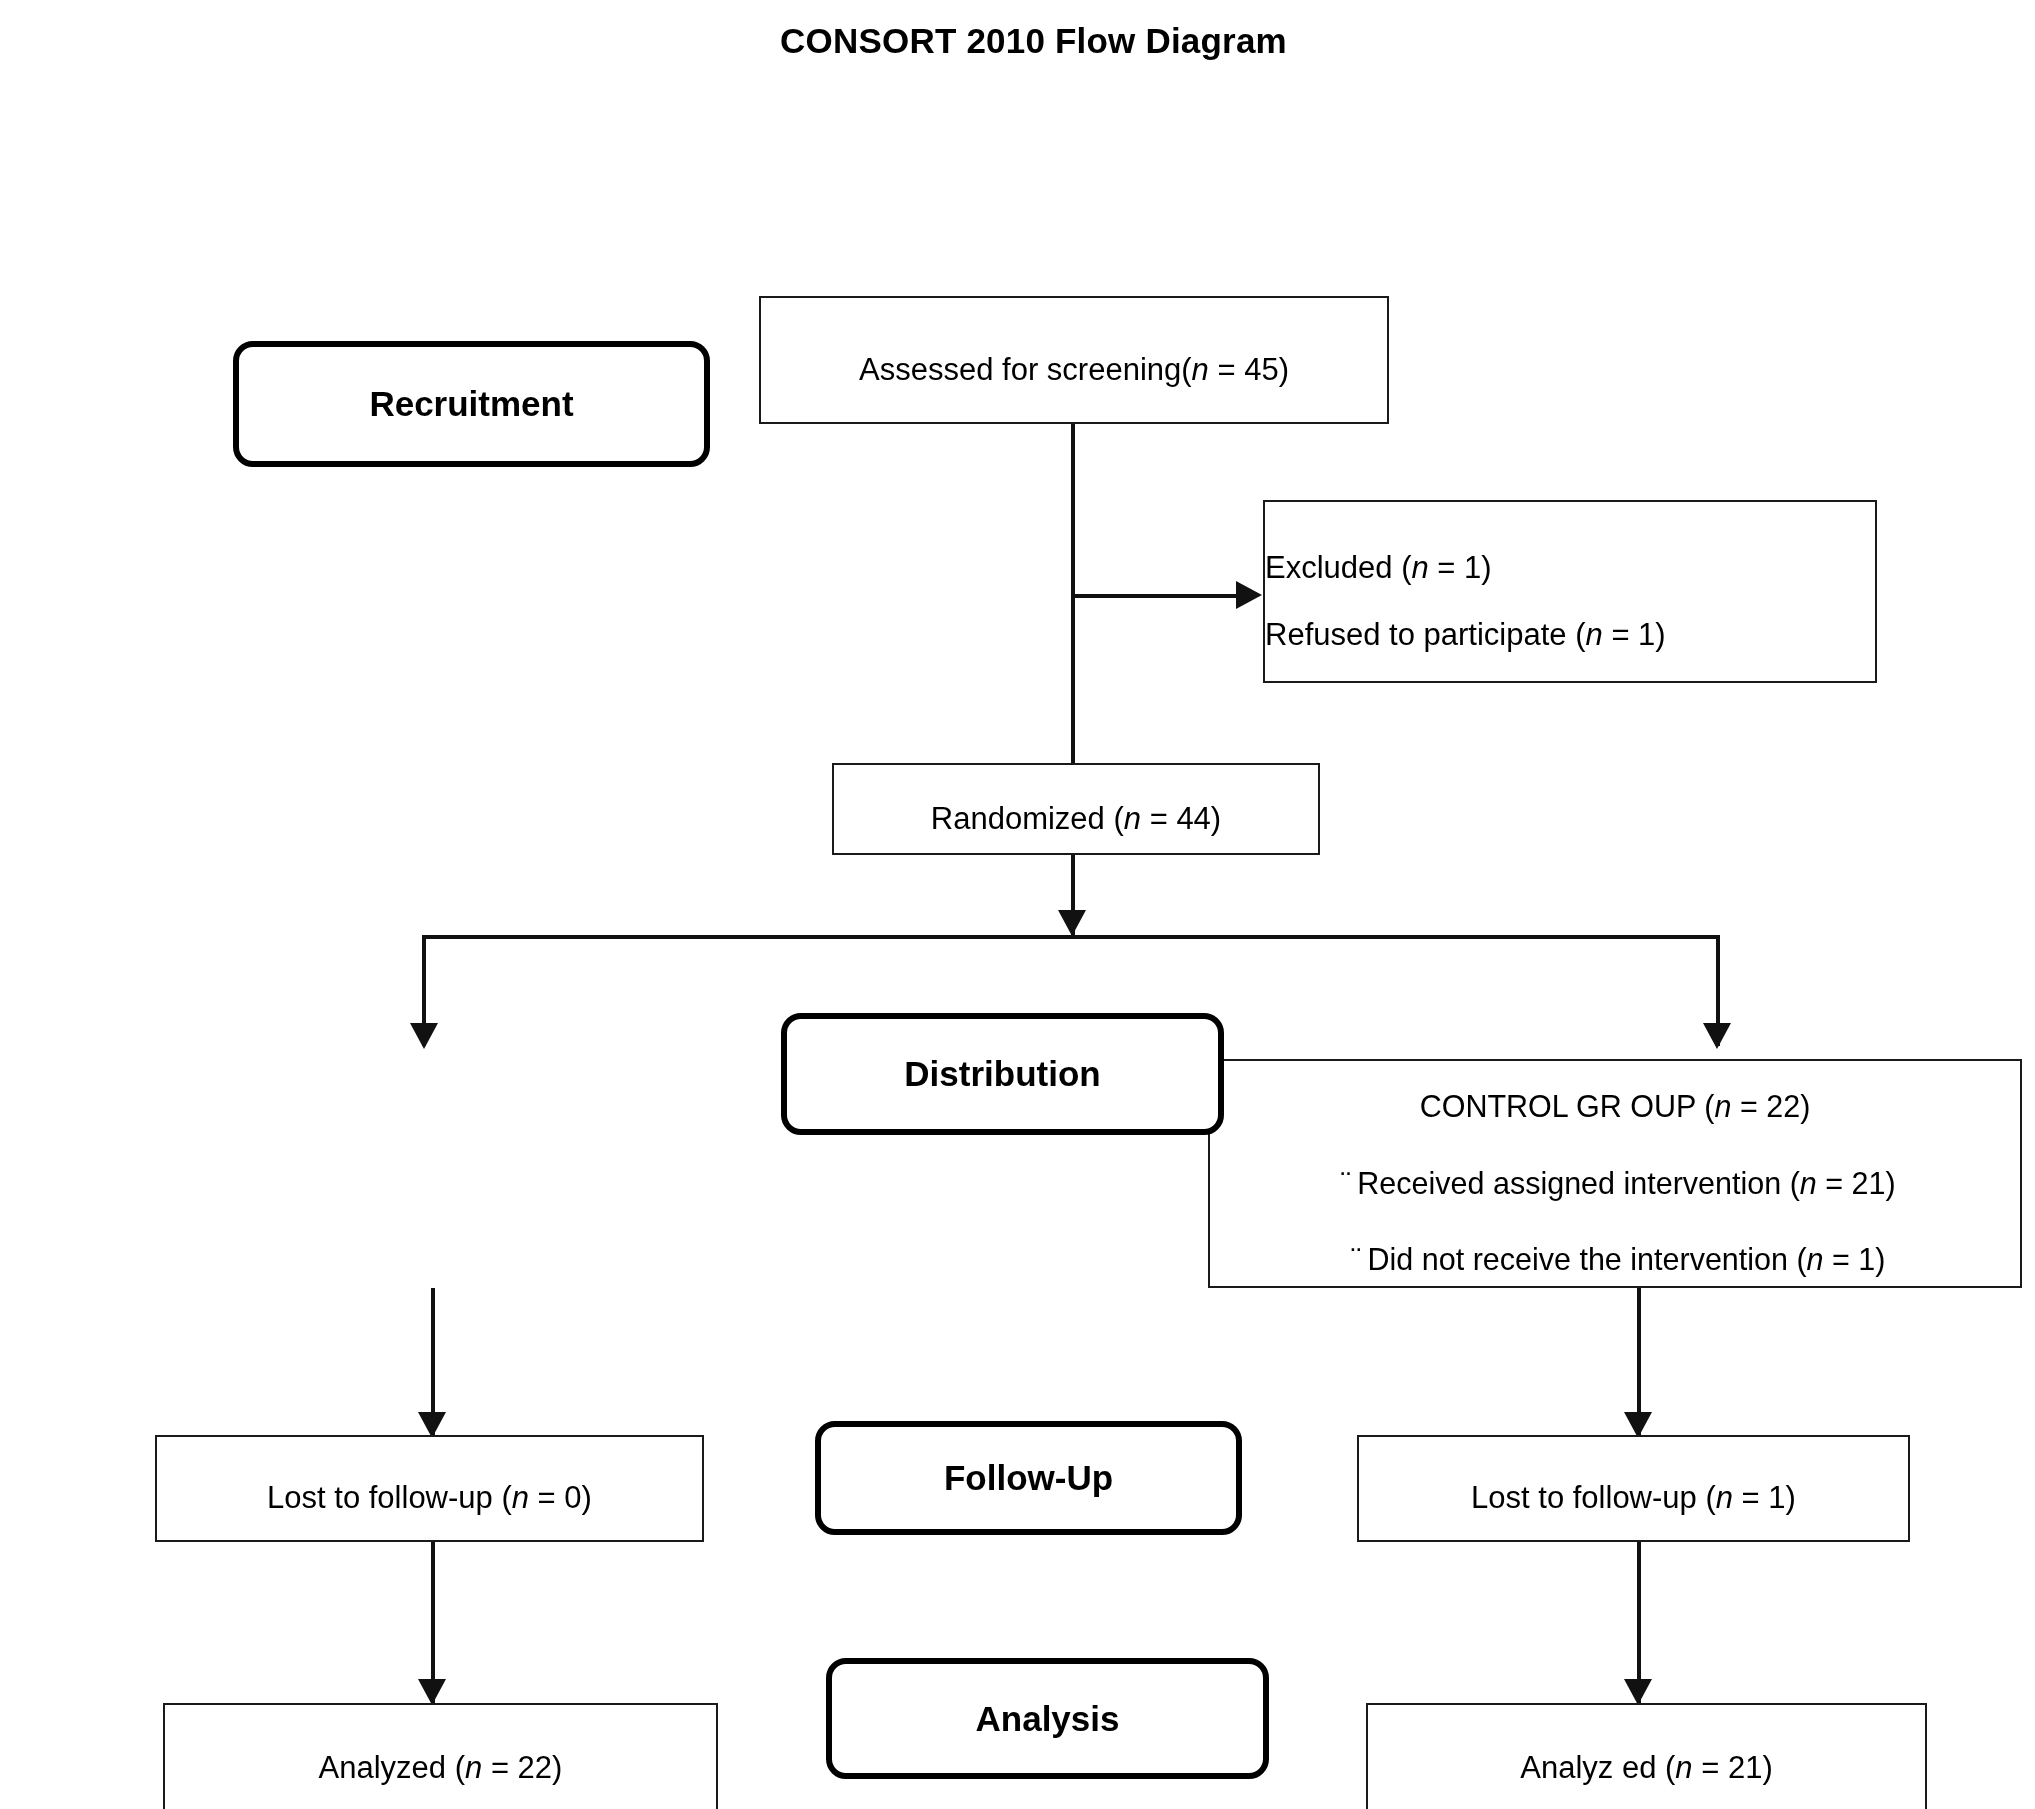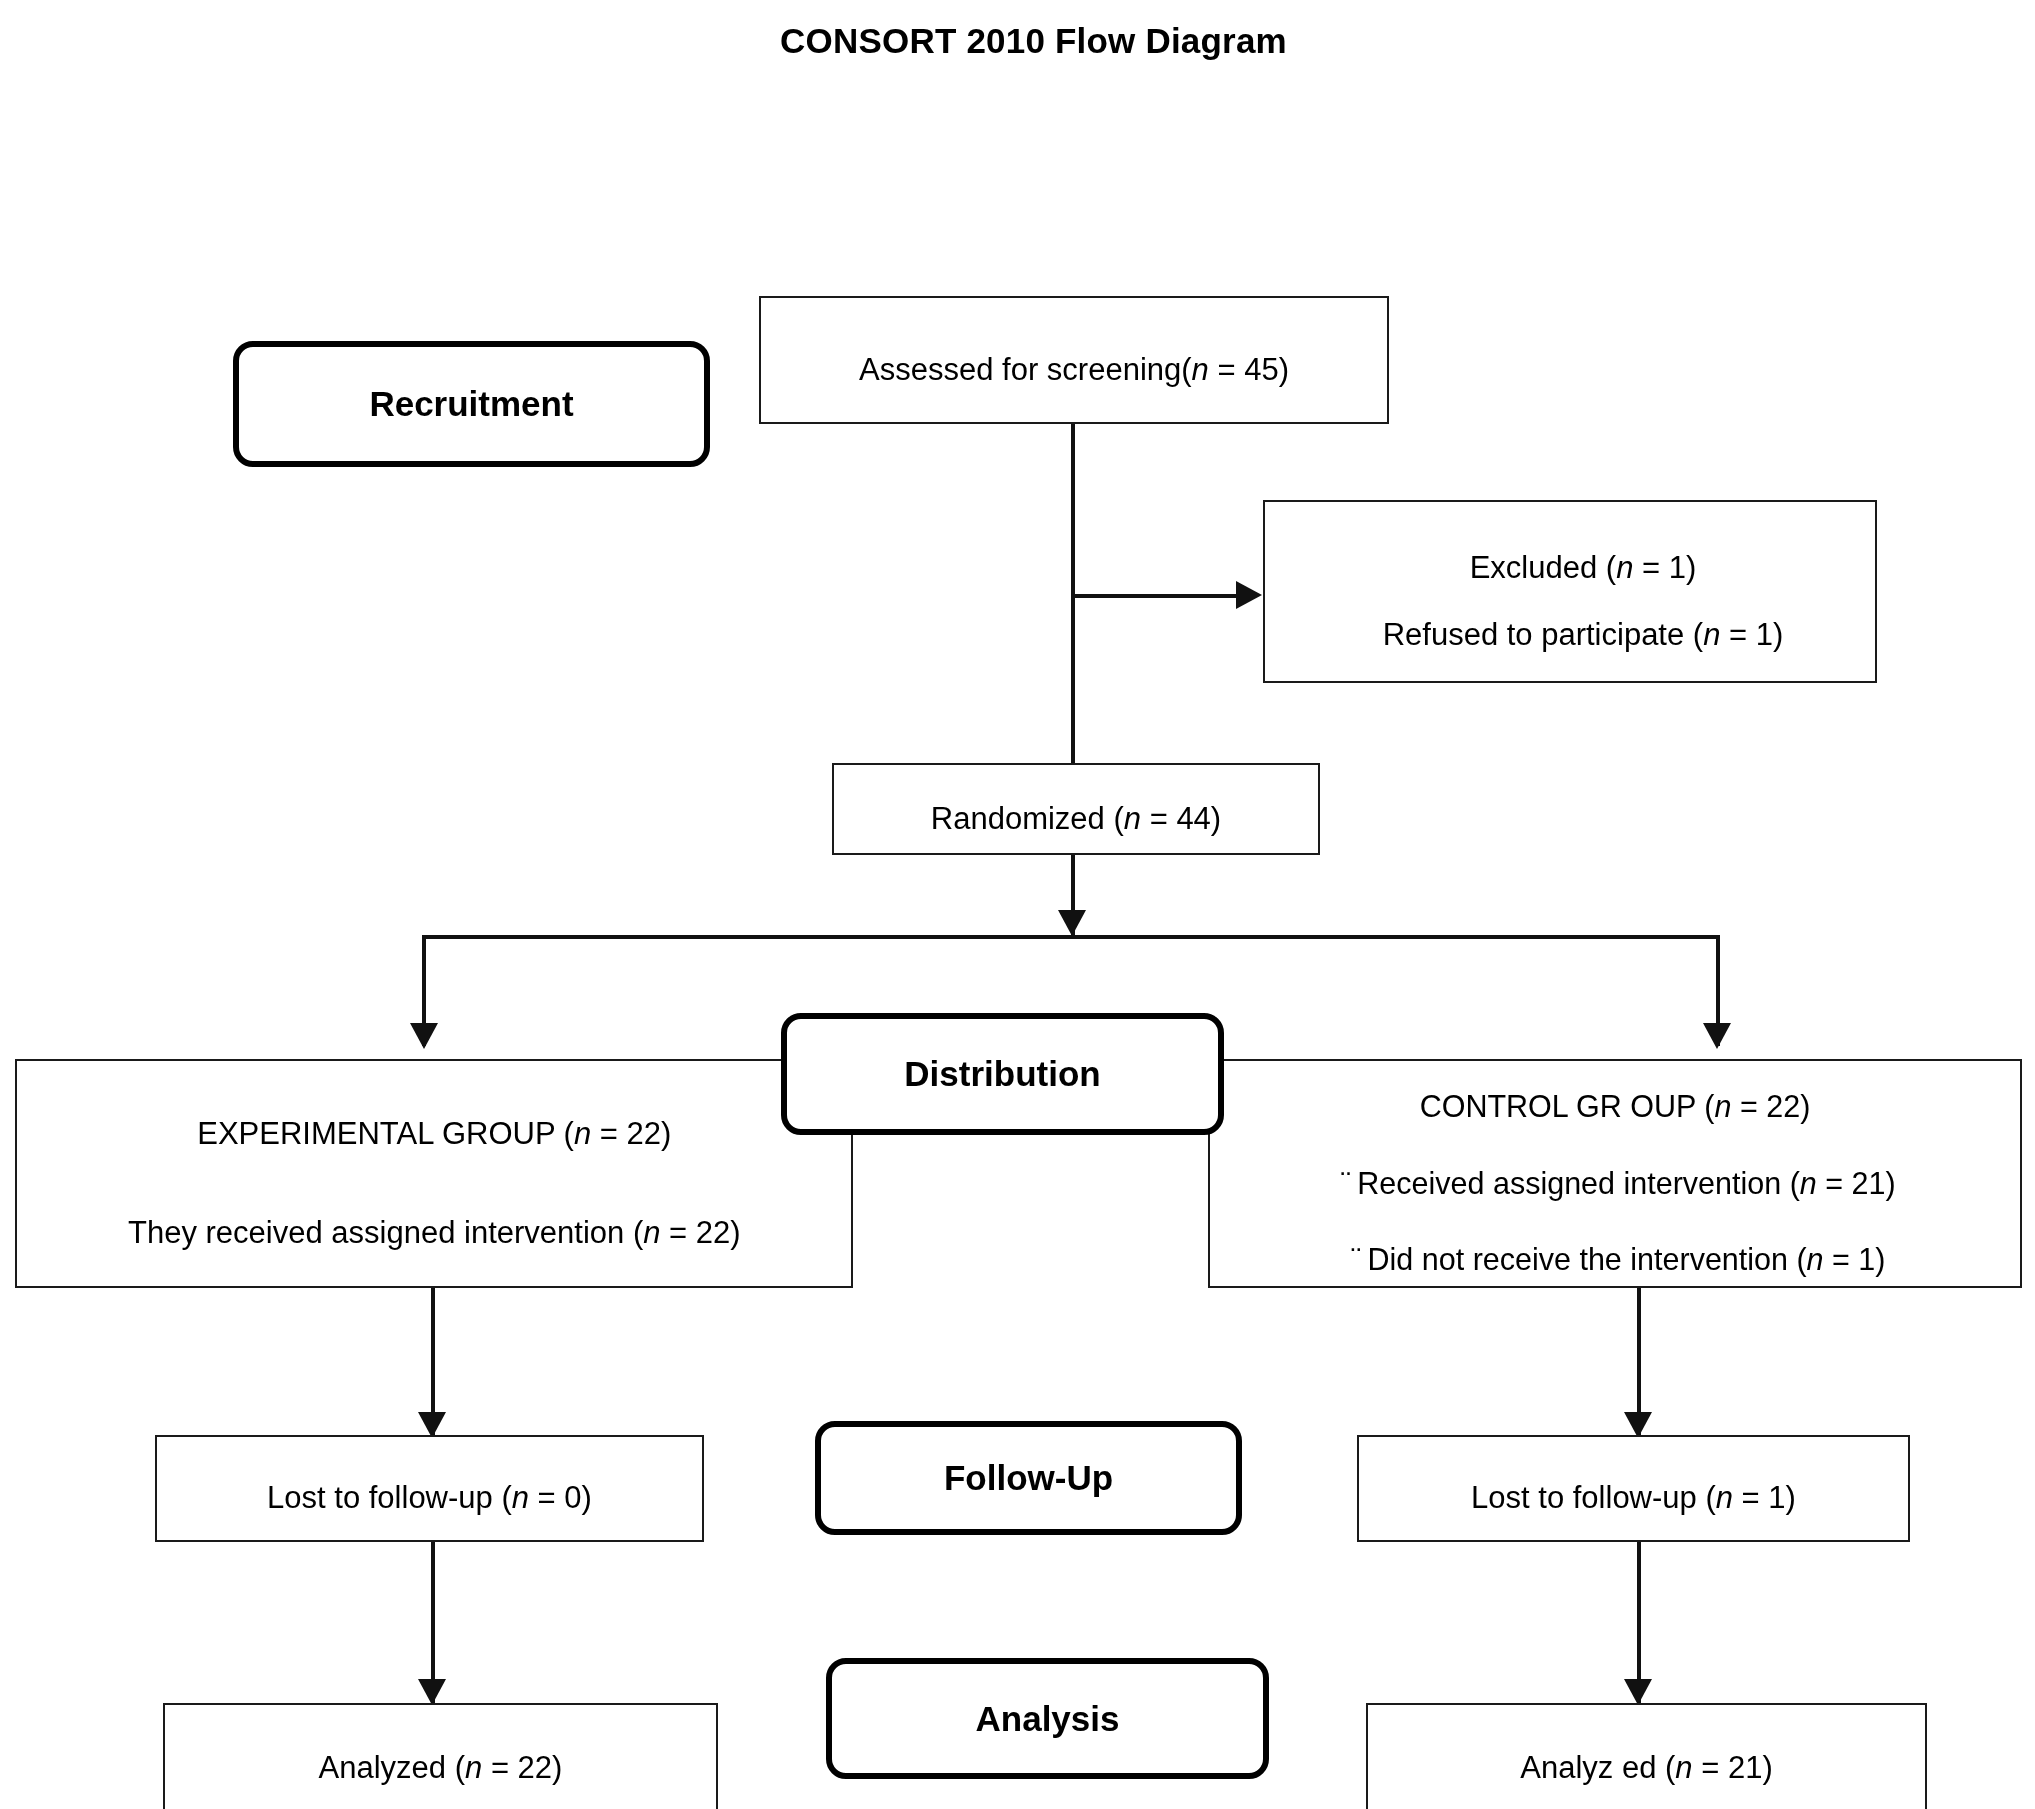--- a/index.html
+++ b/index.html
@@ -38,21 +38,21 @@
     border: 2.3px solid #1a1a1a;
     background: #ffffff;
     display: flex;
     flex-direction: column;
     justify-content: center;
     font-size: 31px;
     line-height: 1.5;
     z-index: 3;
   }
   .box.center { align-items: center; text-align: center; }
-  .box.left   { align-items: center; text-align: left; padding-left: 26px; }
+  .box.left   { align-items: flex-start; text-align: left; }
 
   
   .stage {
     position: absolute;
     box-sizing: border-box;
     border: 6.9px solid #000000;
     border-radius: 20px;
     background: #ffffff;
     display: flex;
     align-items: center;
@@ -137,28 +137,20 @@
   </div>
 
   <div class="vline" style="left:1071px; top:855px; height:80px;"></div>
   <div class="arrow-down" style="left:1058px; top:910px;"></div>
   <div class="hline" style="left:422px; top:935px; width:1297px;"></div>
   <div class="vline" style="left:422px; top:935px; height:111px;"></div>
   <div class="arrow-down" style="left:410px; top:1023px;"></div>
   <div class="vline" style="left:1716px; top:935px; height:111px;"></div>
   <div class="arrow-down" style="left:1703px; top:1023px;"></div>
 
-  <div class="box center" style="left:15.3px; top:1059px; width:838px; height:229px;">
-    <div class="nowrap" style="margin-bottom:32px;">
-      <span>EXPERIMENTAL GROUP  (</span><span class="it">n</span><span> = 22)</span>
-    </div>
-    <div class="nowrap">
-      <span>They received  assigned intervention  (</span><span class="it">n</span><span> = 22)</span>
-    </div>
-  </div>
 
   <div class="box center" style="left:1208px; top:1059px; width:814px; height:229px; font-size:30.5px;">
     <div class="nowrap" style="margin-bottom:10.7px;">
       <span>CONTROL GR OUP (</span><span class="it">n</span><span> = 22)</span>
     </div>
     <div class="nowrap" style="margin-bottom:10.7px;">
       <span class="bullet">¨</span><span>Received assigned  intervention (</span><span class="it">n</span><span> = 21)</span>
     </div>
     <div class="nowrap">
       <span class="bullet">¨</span><span>Did not receive the intervention  (</span><span class="it">n</span><span> = 1)</span>

